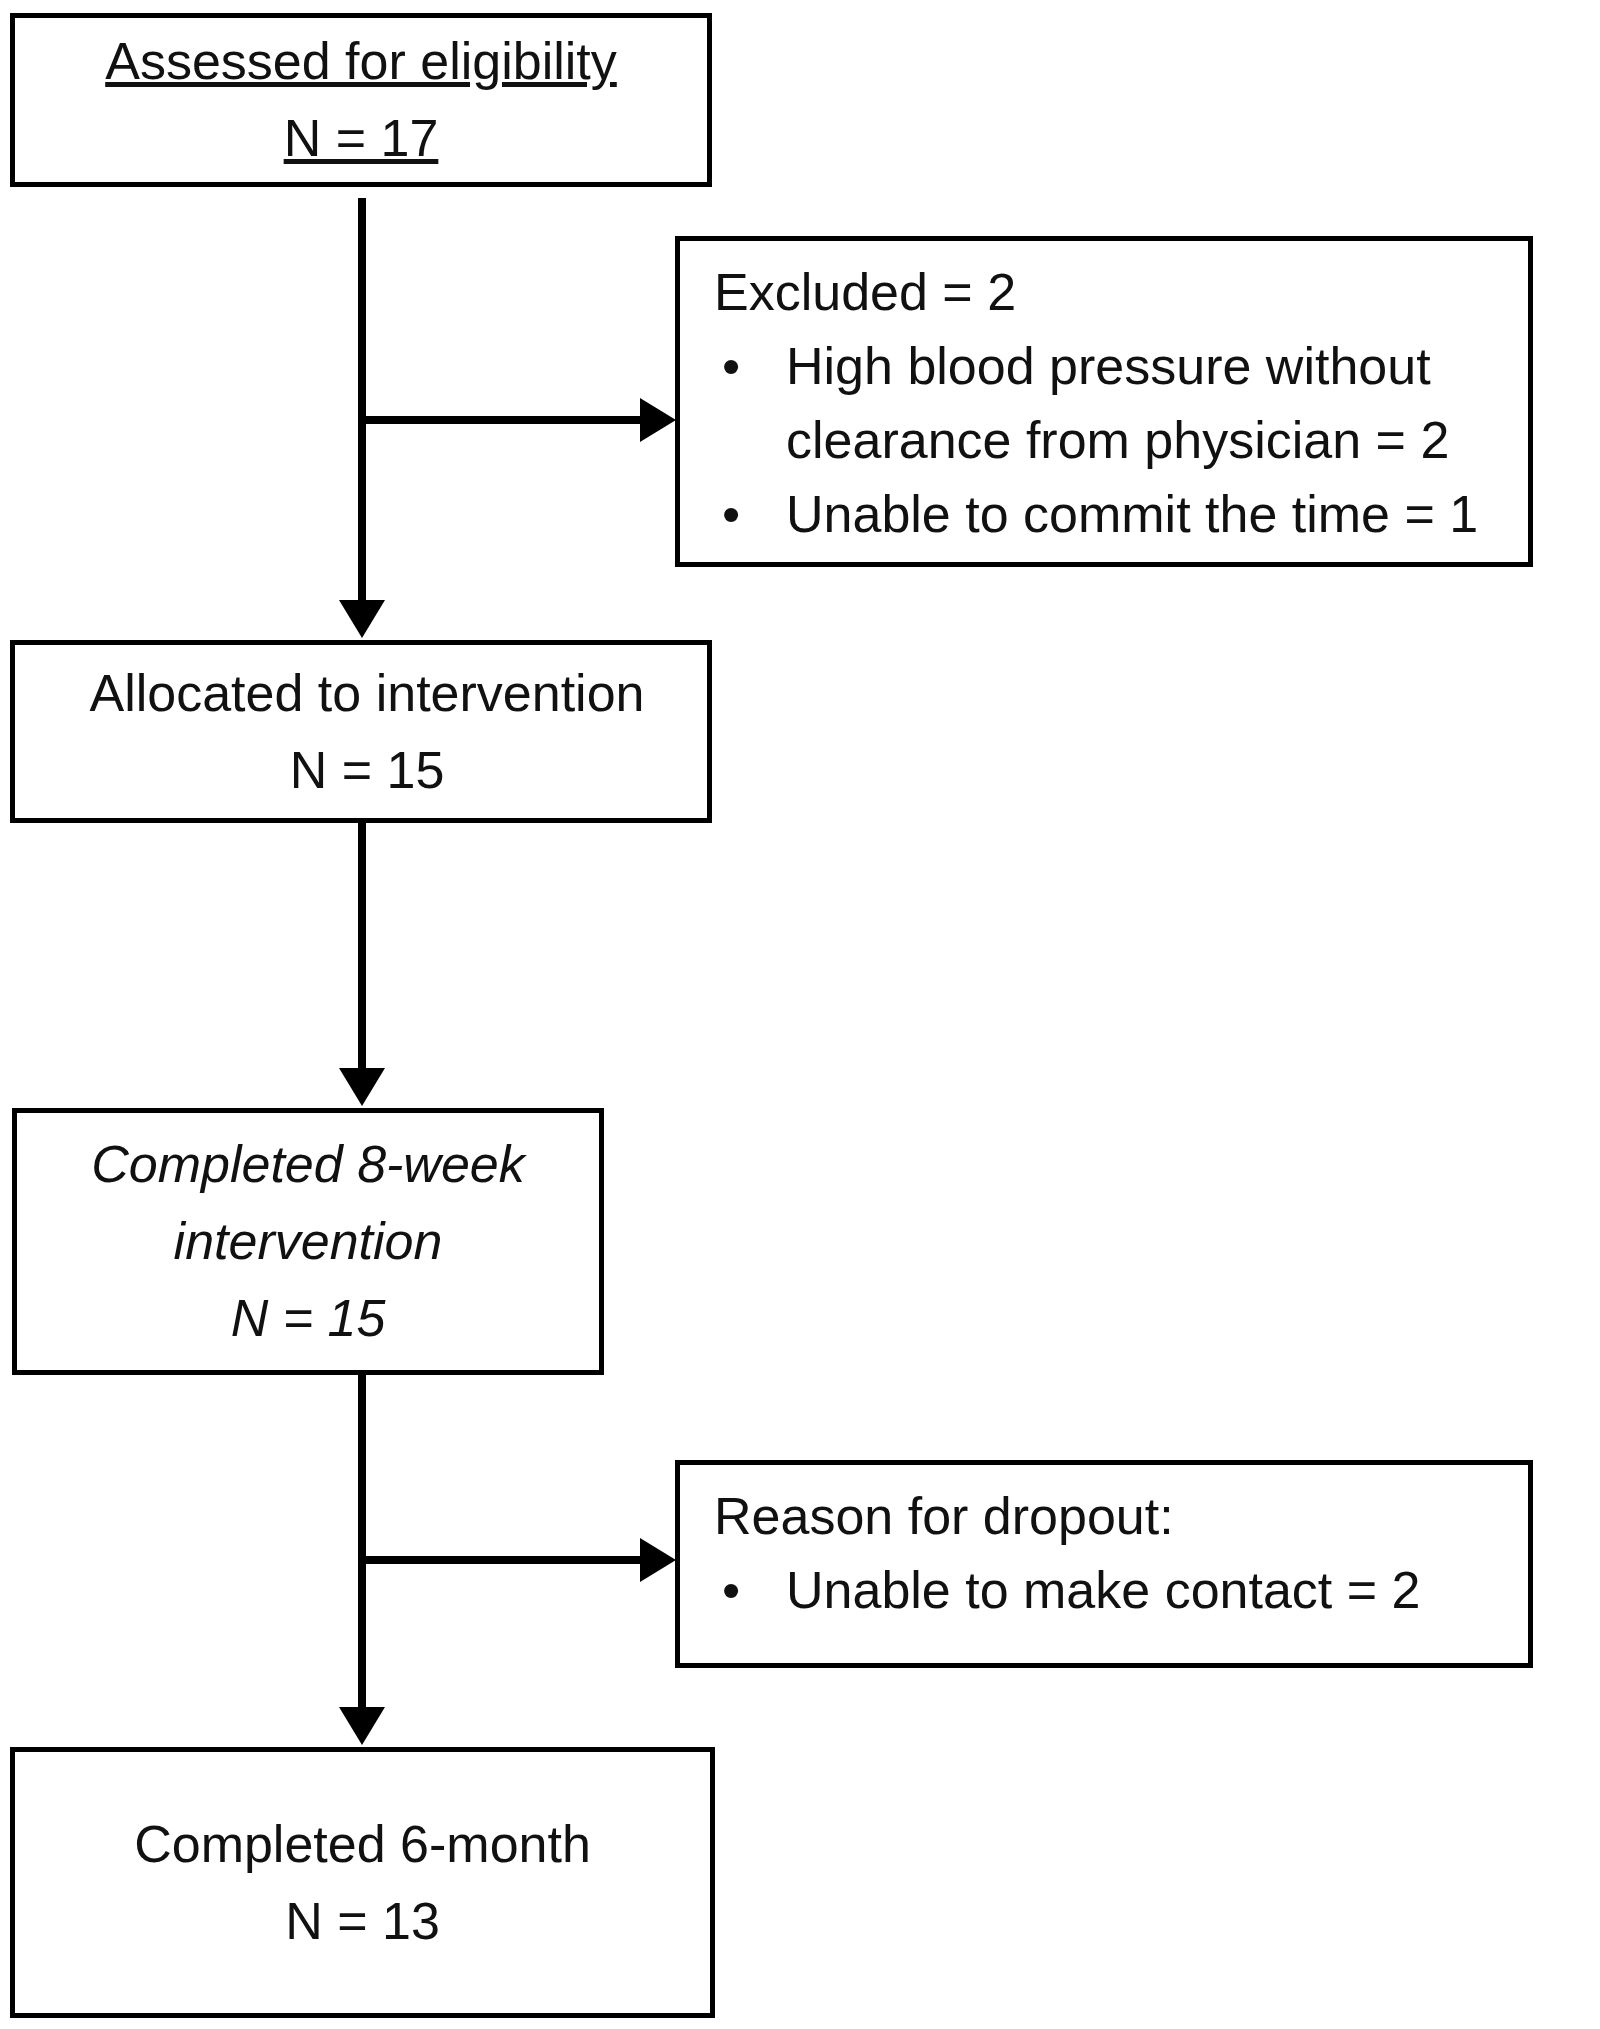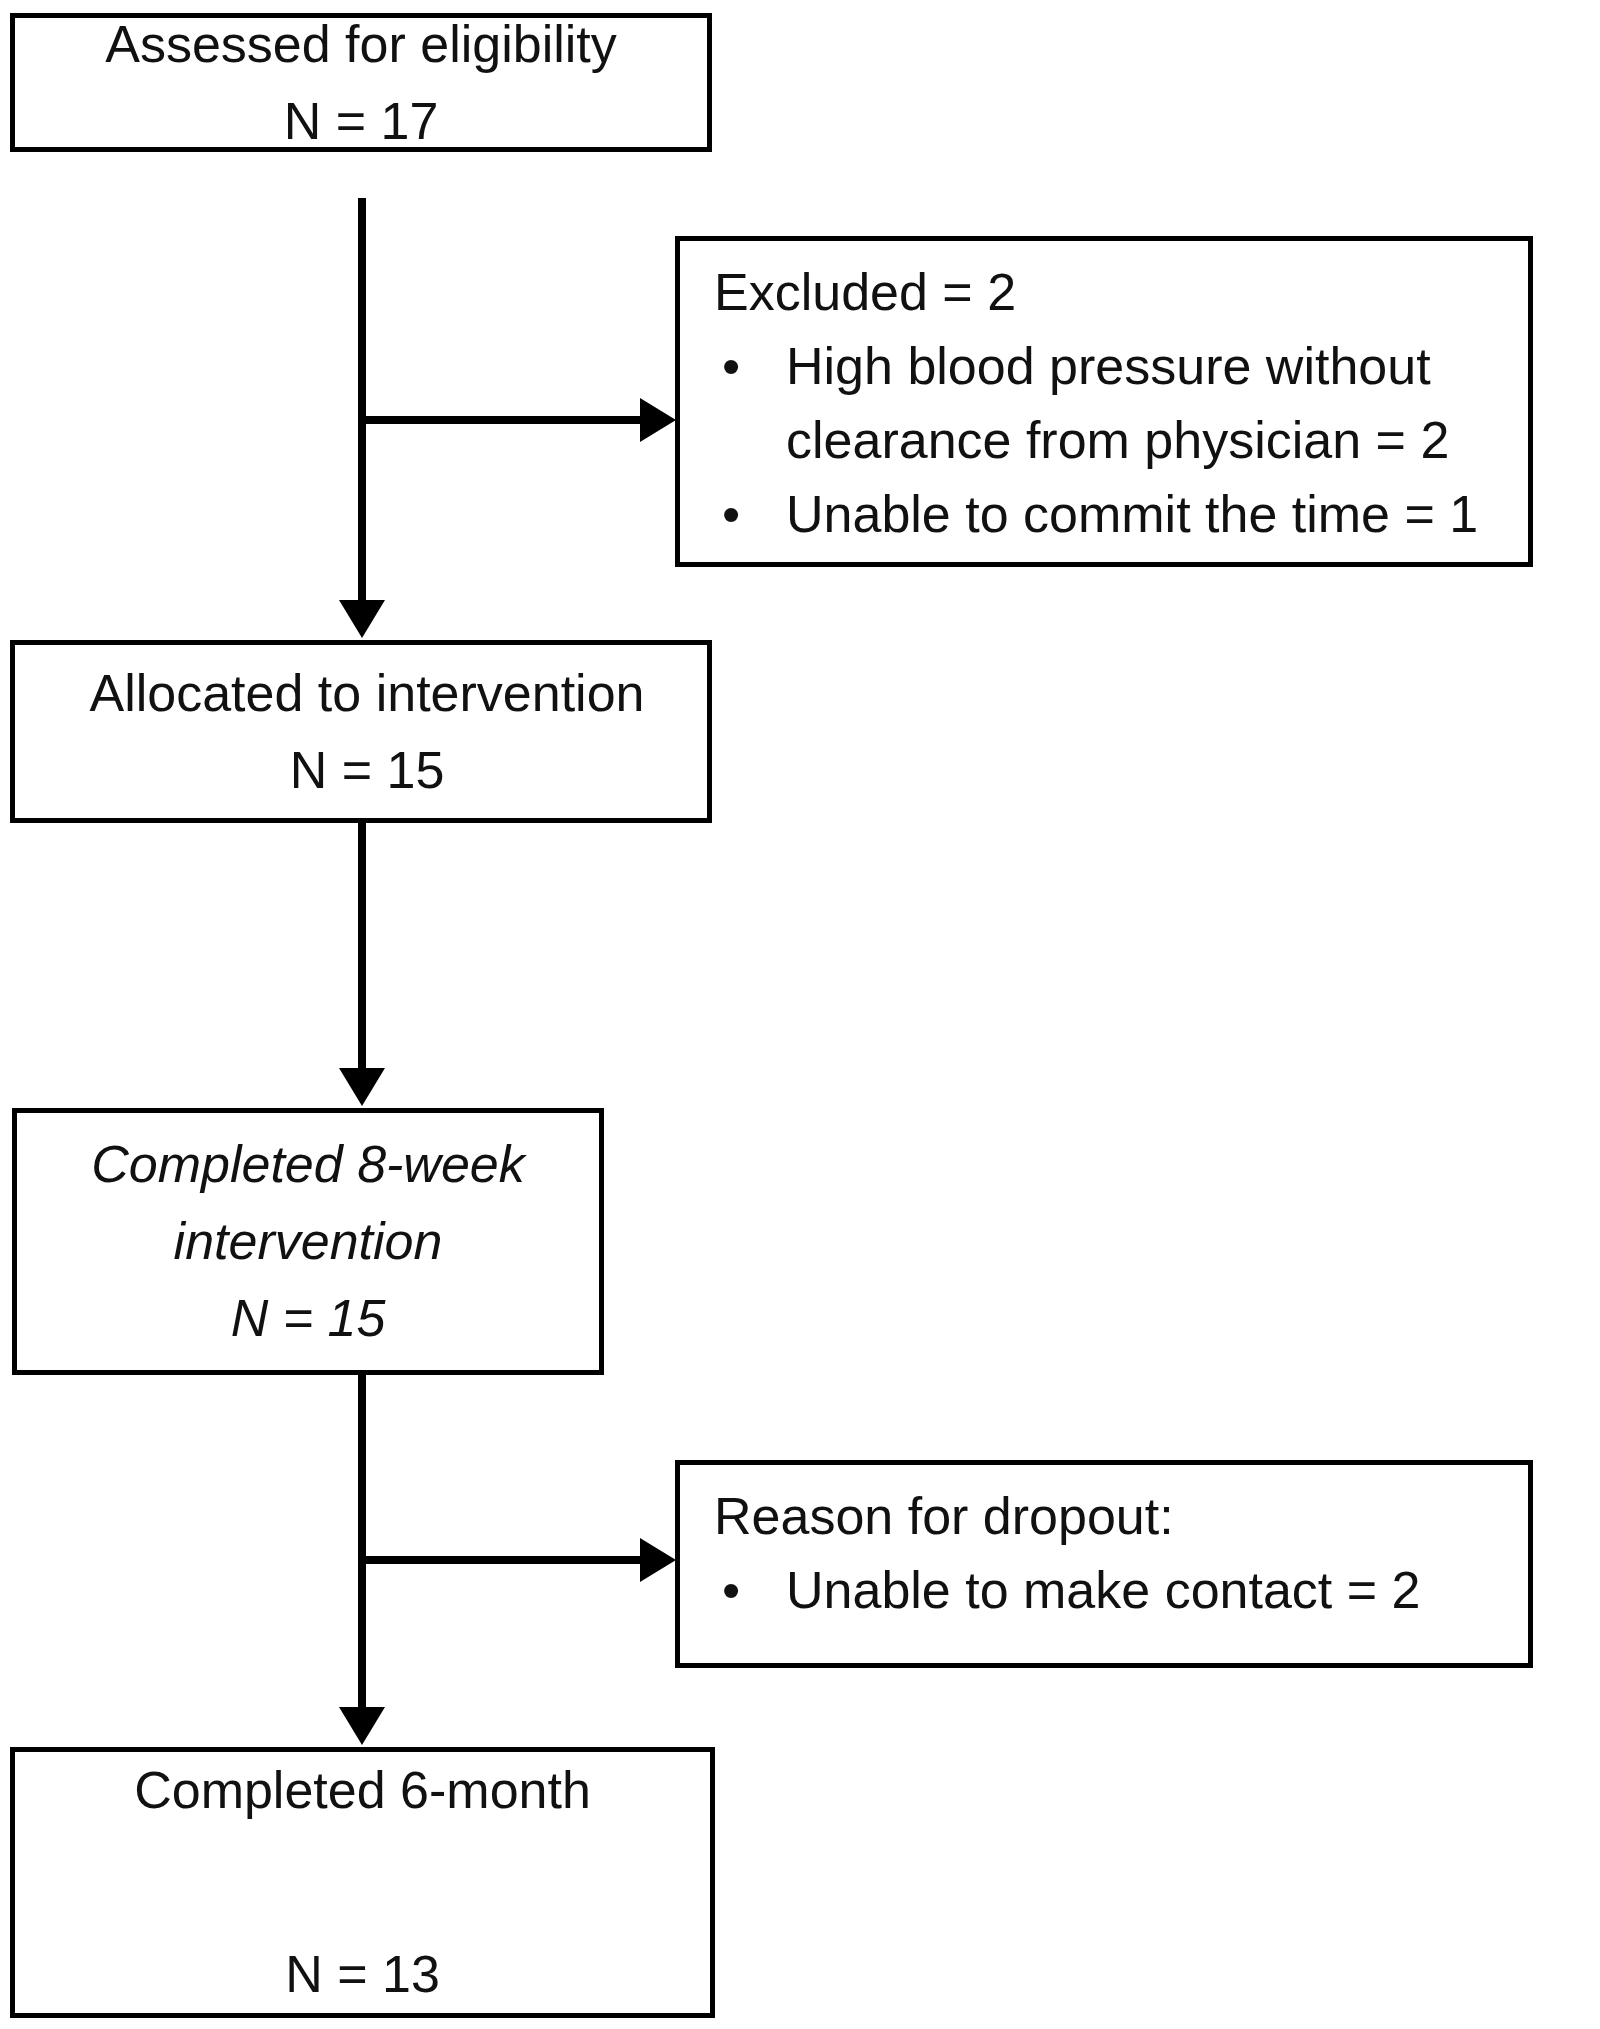--- a/index.html
+++ b/index.html
@@ -27,26 +27,26 @@
     line-height: 77px;
   }
   .list-box {
     padding: 14px 26px 0 34px;
     line-height: 74px;
   }
   .bullet-row { display: flex; align-items: flex-start; }
   .bullet { width: 72px; padding-left: 8px; box-sizing: border-box; flex: none; }
   .btext { flex: 1; max-width: 730px; }
 
-  #box-assessed    { left: 10px;  top: 13px;   width: 702px; height: 139px; }
+  #box-assessed    { left: 10px;  top: 13px;   width: 702px; height: 174px; text-decoration: underline; }
   #box-excluded    { left: 675px; top: 236px;  width: 858px; height: 331px; }
   #box-allocated   { left: 10px;  top: 640px;  width: 702px; height: 183px; padding-left: 12px; }
   #box-intervention{ left: 12px;  top: 1108px; width: 592px; height: 267px; font-style: italic; }
   #box-dropout     { left: 675px; top: 1460px; width: 858px; height: 208px; }
-  #box-followup    { left: 10px;  top: 1747px; width: 705px; height: 271px; justify-content: space-between; }
+  #box-followup    { left: 10px;  top: 1747px; width: 705px; height: 271px; }
 
   .vline { position: absolute; width: 8px; background: #000000; }
   .hline { position: absolute; height: 8px; background: #000000; }
   .head-down {
     position: absolute; width: 0; height: 0;
     border-left: 23px solid transparent;
     border-right: 23px solid transparent;
     border-top: 38px solid #000000;
   }
   .head-right {

